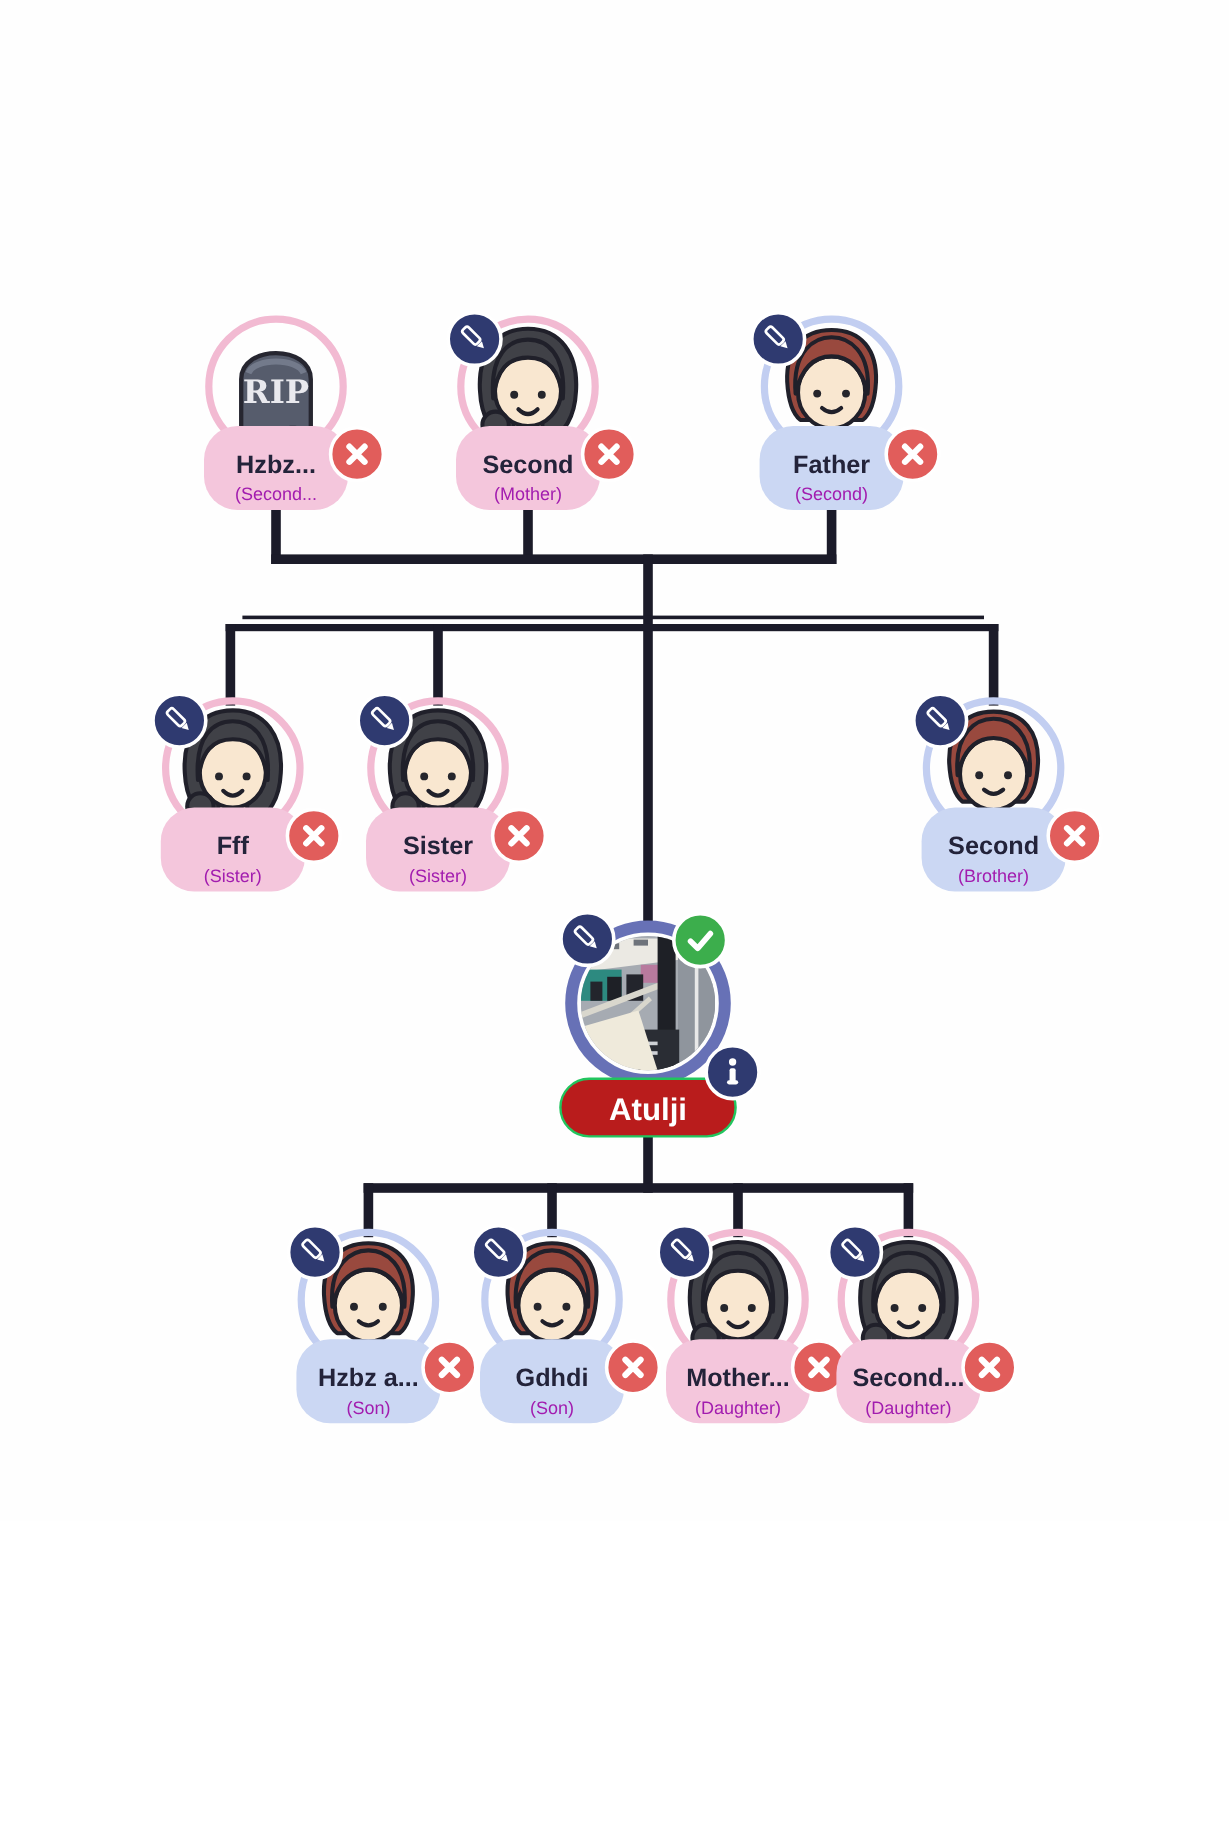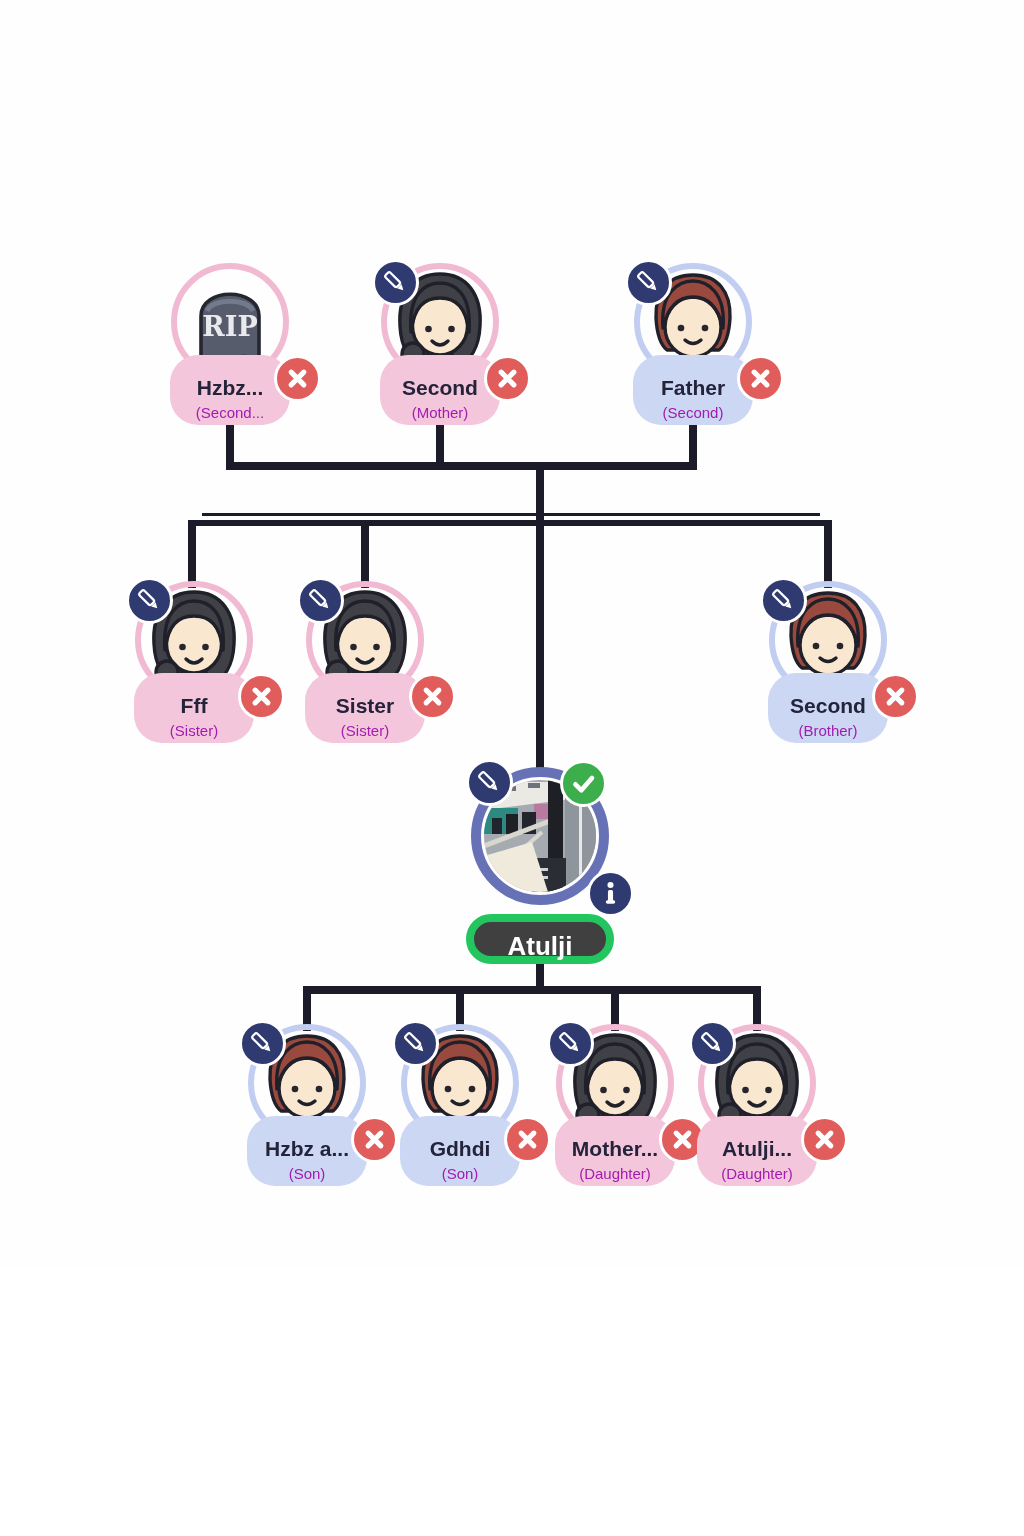--- a/index.html
+++ b/index.html
@@ -16,22 +16,22 @@
   .blue .ring{border-color:#c2cef1;}
   .purple .ring{border-color:#6771b6;}
   .root-node .ring{left:-69px;top:-69px;width:118px;height:118px;border-width:10px;}
   .avatar{position:absolute;left:-62px;top:-58px;width:124px;height:136px;z-index:2;}
   .avatar svg{display:block;width:100%;height:100%;}
   .root-node .avatar{left:-56px;top:-56px;width:112px;height:112px;border-radius:50%;overflow:hidden;}
   .bubble{position:absolute;left:-60px;top:33px;width:120px;min-height:70px;border-radius:28px;
     z-index:3;text-align:center;padding-top:20px;box-sizing:border-box;cursor:pointer;}
   .pink .bubble{background:#f4c6dc;}
   .blue .bubble{background:#cbd7f3;}
-  .root-node .bubble{left:-74px;top:62px;width:148px;min-height:50px;height:50px;background:#404040;
-    border:8px solid #22c55e;border-radius:25px;padding-top:9px;margin-top:16px;}
+  .root-node .bubble{left:-74px;top:62px;width:148px;min-height:50px;height:50px;background:#b91c1c;
+    border:2px solid #22c55e;border-radius:25px;padding-top:9px;}
   .nm{font-size:21px;font-weight:bold;color:#23233a;line-height:26px;white-space:nowrap;}
   .root-node .nm{color:#ffffff;font-size:26px;line-height:30px;}
   .rel{font-size:15px;color:#a21caf;line-height:24px;white-space:nowrap;}
   .btn{position:absolute;width:47px;height:47px;border-radius:50%;border:3px solid #ffffff;
     box-sizing:border-box;padding:0;margin:0;z-index:4;display:flex;align-items:center;
     justify-content:center;cursor:pointer;}
   .btn svg{width:39px;height:39px;display:block;}
   .btn.edit{left:-68px;top:-63px;background:#2f3a70;}
   .root-node .btn.edit{left:-74px;top:-77px;}
   .btn.del{left:44px;top:33px;background:#e15d5b;}
@@ -459,21 +459,21 @@
     <circle cx="71.5" cy="65" r="3.3" fill="#26262c" stroke="none"></circle>
     <path d="M52 77 Q60 85 68 77" fill="none"></path>
     <path d="M16 136 C16 110 36 98 60 98 C84 98 104 110 104 136 Z" fill="#23232e"></path>
     <circle cx="33" cy="90" r="11" fill="#404147"></circle>
     <circle cx="27" cy="105" r="10" fill="#404147"></circle>
     <circle cx="34" cy="119" r="9" fill="#404147"></circle>
   </g>
         </svg>
       </div>
     <div class="bubble">
-      <div class="nm">Atulji...</div>
+      <div class="nm">Second...</div>
       <div class="rel">(Daughter)</div>
     </div>
     <button class="btn edit">
       <svg viewBox="0 0 46 46">
         <g transform="rotate(-45 23 23)">
           <rect x="19" y="8.5" width="8" height="19.5" rx="2.5" fill="none" stroke="#fff" stroke-width="2.6"></rect>
           <path d="M23 36 L19.4 29.6 L26.6 29.6 Z" fill="#fff"></path>
         </g>
       </svg>
     </button>

